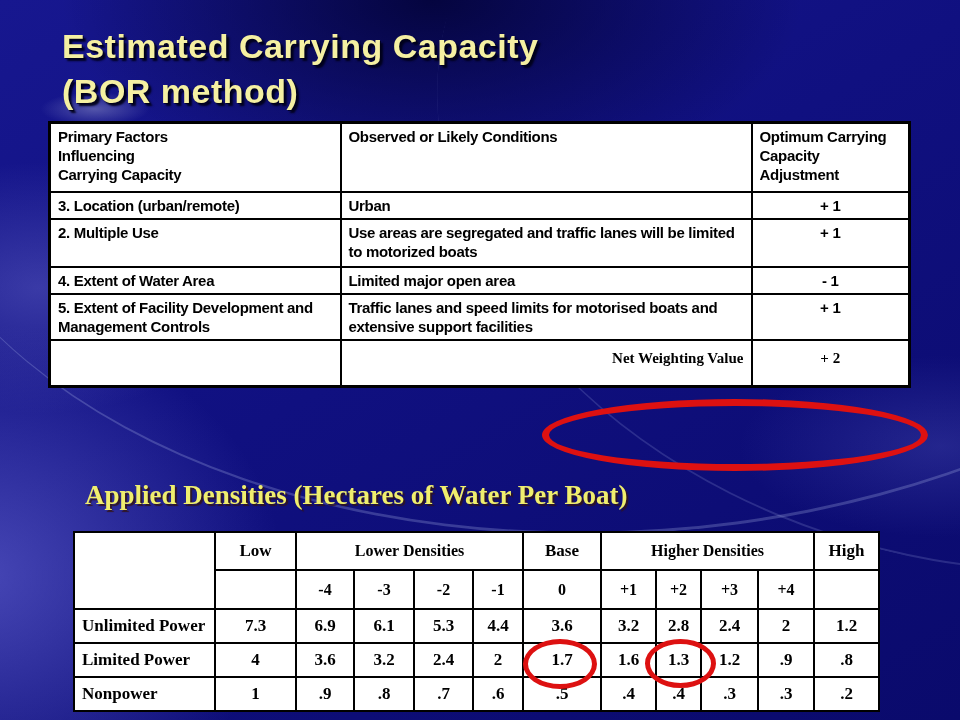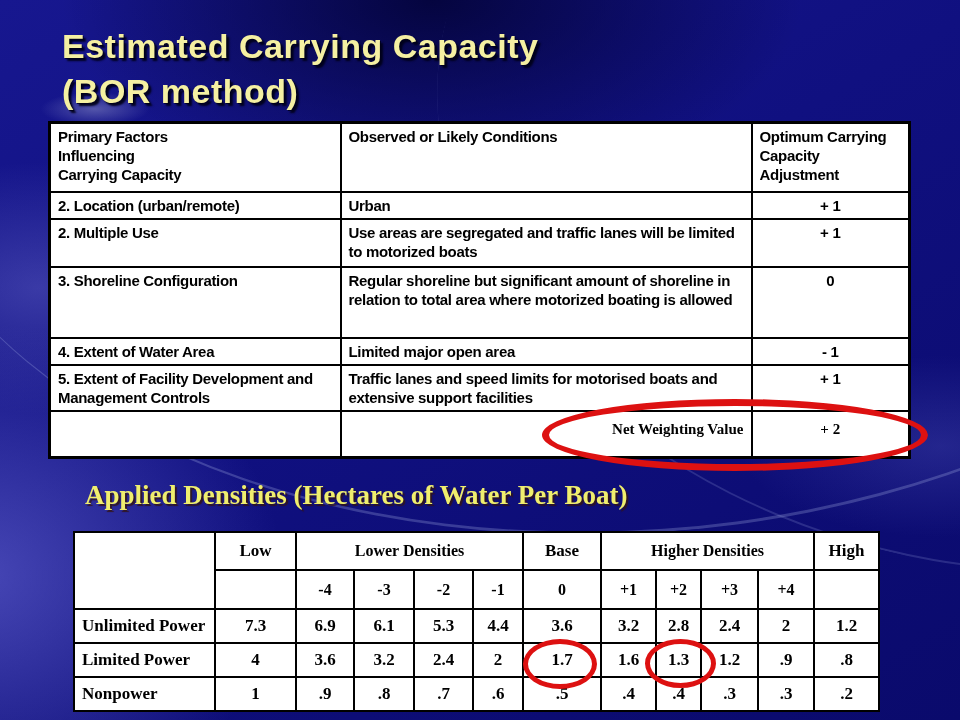--- a/index.html
+++ b/index.html
@@ -92,33 +92,28 @@
         <div>Carrying Capacity</div>
       </th>
       <th>Observed or Likely Conditions</th>
       <th>
         <div>Optimum Carrying</div>
         <div>Capacity</div>
         <div>Adjustment</div>
       </th>
     </tr>
     <tr class="r1">
-      <td>2. Location (urban/remote)</td>
+      <td>3. Location (urban/remote)</td>
       <td>Urban</td>
       <td class="adj">+ 1</td>
     </tr>
     <tr class="r2">
       <td>2. Multiple Use</td>
       <td>Use areas are segregated and traffic lanes will be limited to motorized boats</td>
       <td class="adj">+ 1</td>
-    </tr>
-    <tr class="r3">
-      <td>3. Shoreline Configuration</td>
-      <td>Regular shoreline but significant amount of shoreline in relation to total area where motorized boating is allowed</td>
-      <td class="adj">0</td>
     </tr>
     <tr class="r4">
       <td>4. Extent of Water Area</td>
       <td>Limited major open area</td>
       <td class="adj">- 1</td>
     </tr>
     <tr class="r5">
       <td>5. Extent of Facility Development and Management Controls</td>
       <td>Traffic lanes and speed limits for motorised boats and extensive support facilities</td>
       <td class="adj">+ 1</td>

